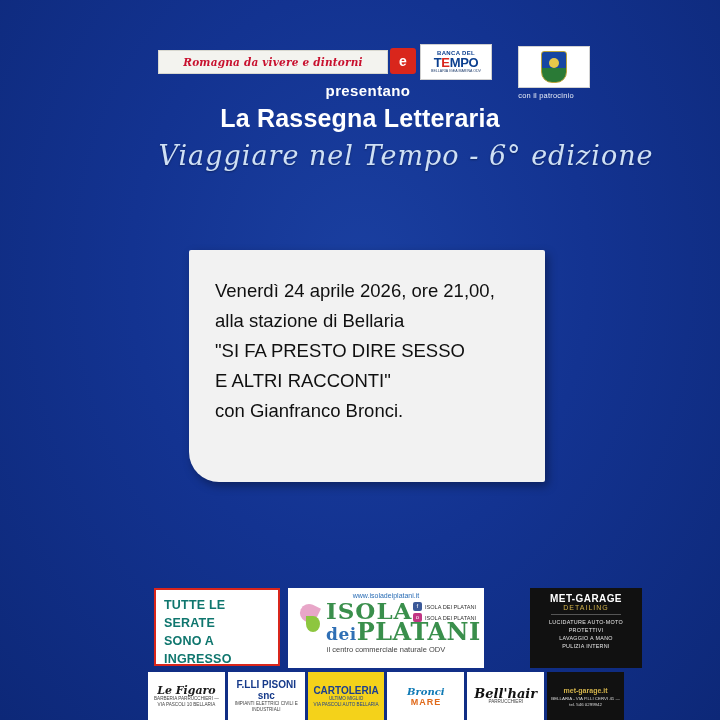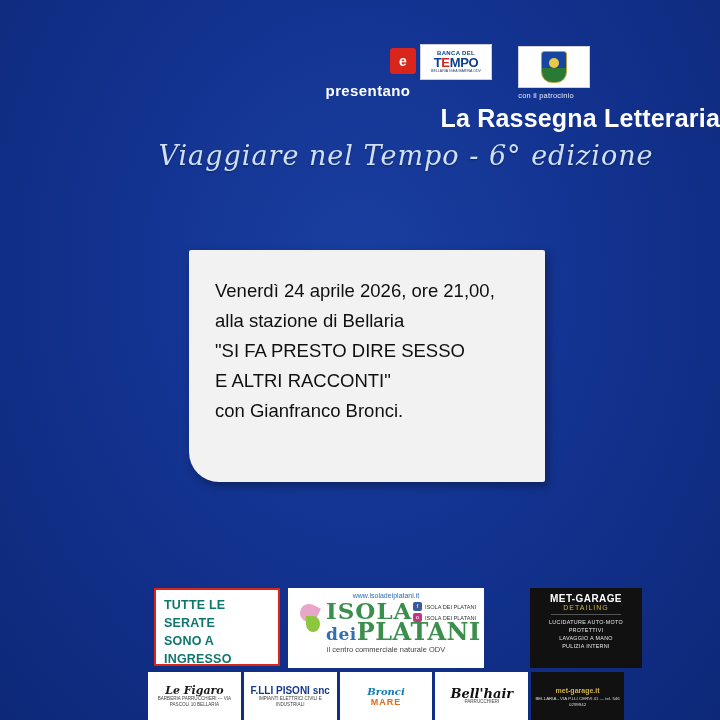--- a/index.html
+++ b/index.html
@@ -153,21 +153,21 @@
     color: #ffffff;
     font-size: 15px;
     font-weight: bold;
     letter-spacing: 0.4px;
   }
   .rassegna {
     position: absolute;
     top: 104px;
     left: 0;
     width: 720px;
-    text-align: right;
+    text-align: center;
     color: #ffffff;
     font-size: 25px;
     font-weight: bold;
     letter-spacing: 0.2px;
   }
   .viaggiare {
     position: absolute;
     top: 140px;
     left: 0;
     width: 720px;
@@ -411,20 +411,23 @@
   .cell.metinfo { background: #111; }
   .cell.metinfo .c-main { color: #d2b24a; font-size: 7px; }
   .cell.metinfo .c-sub { color: #ddd; }
 </style>
 </head>
 <body>
 
 <div class="poster">
 
   <div class="top-row">
+    <div class="romagna-logo">
+      <span>Romagna da vivere e dintorni</span>
+    </div>
     <div class="red-square">
       <span>e</span>
     </div>
     <div class="banca-logo">
       <div class="b1">BANCA DEL</div>
       <div class="b2">
         <span>T</span><em>E</em><span>MPO</span>
       </div>
       <div class="b3">BELLARIA IGEA MARINA ODV</div>
     </div>
@@ -491,20 +494,25 @@
 
   <div class="strip">
     <div class="cell figaro">
       <div class="c-main">Le Figaro</div>
       <div class="c-sub">BARBERIA PARRUCCHIERI — VIA PASCOLI 10 BELLARIA</div>
     </div>
     <div class="cell pisoni">
       <div class="c-main">F.LLI PISONI snc</div>
       <div class="c-sub">IMPIANTI ELETTRICI CIVILI E INDUSTRIALI</div>
     </div>
+    <div class="cell cartoleria">
+      <div class="c-main">CARTOLERIA</div>
+      <div class="c-sub">ULTIMO MIGLIO</div>
+      <div class="c-sub">VIA PASCOLI AUTO BELLARIA</div>
+    </div>
     <div class="cell vista">
       <div class="c-main">Bronci</div>
       <div class="c-sub2">MARE</div>
     </div>
     <div class="cell bell">
       <div class="c-main">Bell'hair</div>
       <div class="c-sub">PARRUCCHIERI</div>
     </div>
     <div class="cell metinfo">
       <div class="c-main">met-garage.it</div>

